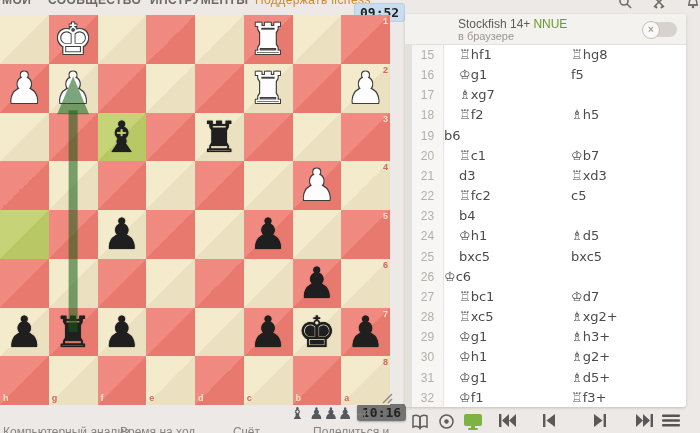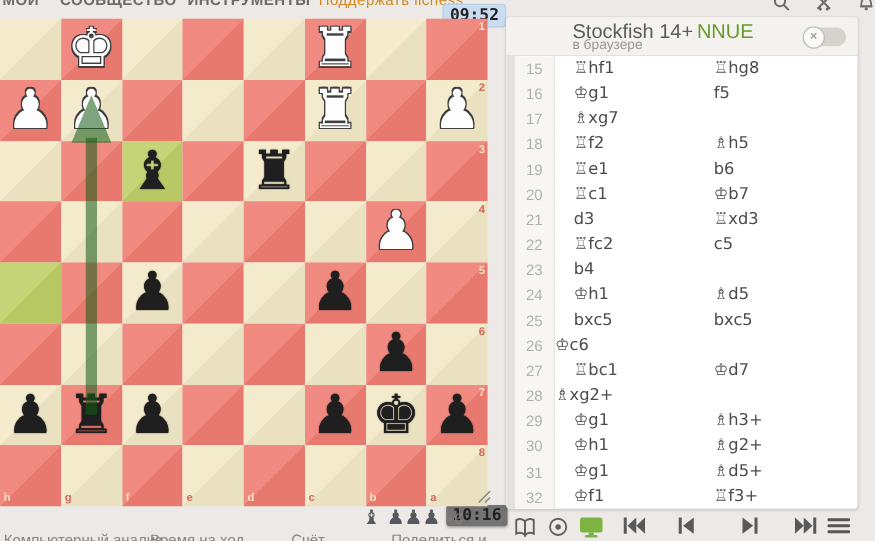--- a/index.html
+++ b/index.html
@@ -42,21 +42,21 @@
   #material{position:absolute;left:290px;top:404px;height:18px;font-family:"DejaVu Sans",sans-serif;color:#55585c;}
   #material .mat-piece{font-size:16px;line-height:18px;}
   #material .gap{display:inline-block;width:5px;}
   #mat-adv{font-family:"Liberation Sans",sans-serif;font-size:12px;color:#85817d;margin-left:4px;}
 
   
   #panel{position:absolute;left:405px;top:14px;width:281px;height:393px;background:#fff;
          border-radius:3px;box-shadow:0 1px 3px rgba(0,0,0,.18);}
   #eval-gauge{position:absolute;left:0;top:0;width:7px;height:393px;background:#e4e1dd;border-radius:3px 0 0 3px;}
   #engine-header{position:absolute;left:0;top:0;width:281px;height:30px;background:#f4f2ef;border-bottom:1px solid #e3e0dd;border-radius:3px 3px 0 0;}
-  #engine-title{position:absolute;left:53px;top:3px;font-size:16px;color:#5f5b57;}
+  #engine-title{position:absolute;left:53px;top:3px;font-size:12px;color:#5f5b57;}
   #engine-nnue{color:#679b2d;margin-left:3px;}
   #engine-sub{position:absolute;left:53px;top:16px;font-size:11px;color:#9b9691;}
   #engine-toggle{position:absolute;right:9px;top:8px;width:34px;height:15px;background:#d6d3cf;border-radius:8px;cursor:pointer;}
   #engine-toggle .knob{position:absolute;left:-1px;top:-1px;width:16px;height:16px;background:#faf9f8;border:1px solid #c2bfbb;
         border-radius:50%;font-size:10px;line-height:15px;text-align:center;color:#a5a19c;font-weight:bold;}
 
   #move-list{position:absolute;left:7px;top:31px;width:274px;height:362px;overflow:hidden;}
   .mrow{display:flex;height:20.17px;line-height:20.17px;font-size:13px;}
   .mrow .n{flex:none;width:31px;text-align:center;background:#f7f6f4;border-right:1px solid #e8e5e2;
            color:#b3afaa;font-size:12px;}
@@ -263,21 +263,20 @@
           <span class="n">17</span>
           <span class="w"><span>♗xg7</span></span>
         </div>
         <div class="mrow">
           <span class="n">18</span>
           <span class="w"><span>♖f2</span></span>
           <span class="b"><span>♗h5</span></span>
         </div>
         <div class="mrow">
           <span class="n">19</span>
-          <span class="w"><span>♖e1</span></span>
           <span class="b"><span>b6</span></span>
         </div>
         <div class="mrow">
           <span class="n">20</span>
           <span class="w"><span>♖c1</span></span>
           <span class="b"><span>♔b7</span></span>
         </div>
         <div class="mrow">
           <span class="n">21</span>
           <span class="w"><span>d3</span></span>
@@ -306,20 +305,21 @@
           <span class="n">26</span>
           <span class="b"><span>♔c6</span></span>
         </div>
         <div class="mrow">
           <span class="n">27</span>
           <span class="w"><span>♖bc1</span></span>
           <span class="b"><span>♔d7</span></span>
         </div>
         <div class="mrow">
           <span class="n">28</span>
+          <span class="w"><span>♖xc5</span></span>
           <span class="b"><span>♗xg2+</span></span>
         </div>
         <div class="mrow">
           <span class="n">29</span>
           <span class="w"><span>♔g1</span></span>
           <span class="b"><span>♗h3+</span></span>
         </div>
         <div class="mrow">
           <span class="n">30</span>
           <span class="w"><span>♔h1</span></span>

